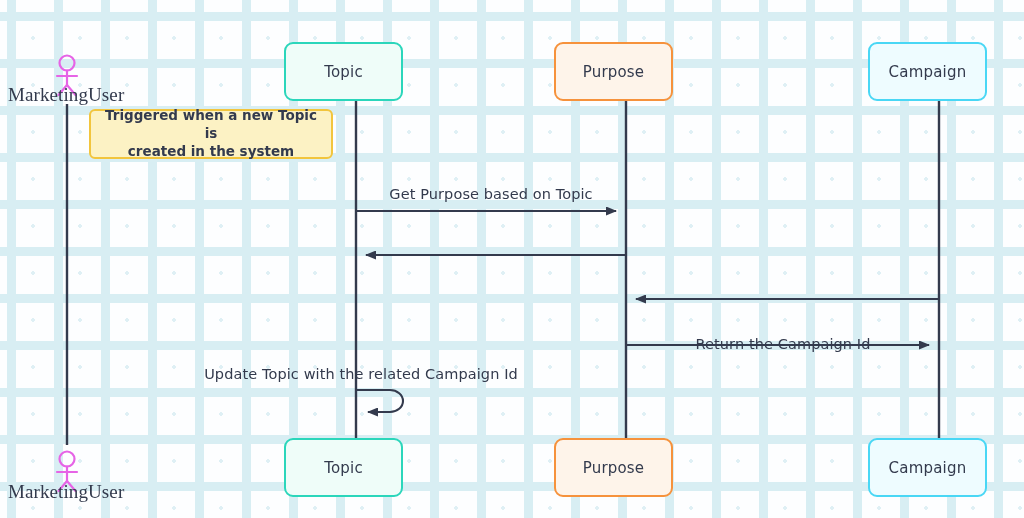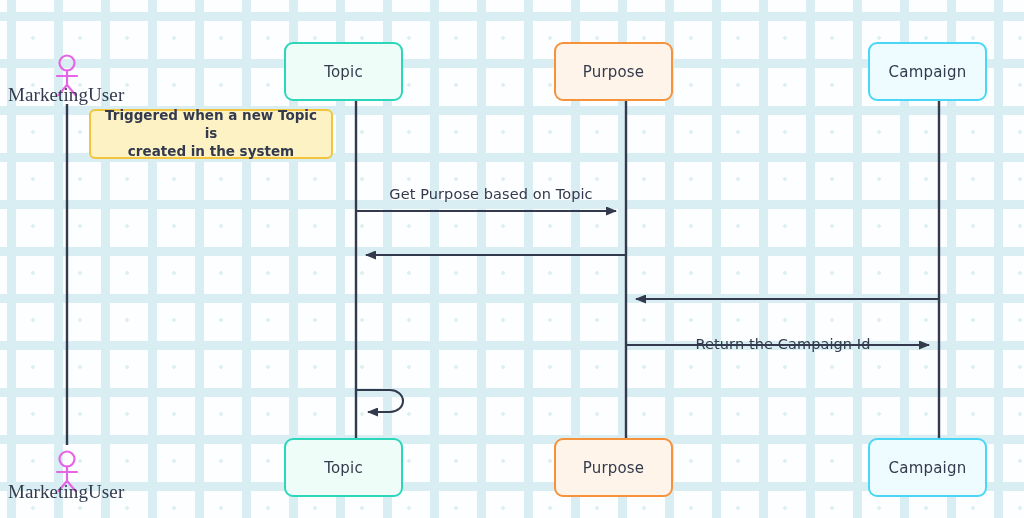--- a/index.html
+++ b/index.html
@@ -164,13 +164,14 @@
 
   <div class="note">
     <div>
       <span>Triggered when a new Topic is</span><br>
       <span>created in the system</span>
     </div>
   </div>
 
   <div class="msg-label" style="left:491px; top:186px;">Get Purpose based on Topic</div>
   <div class="msg-label" style="left:783px; top:320px;margin-top:16px;">Return the Campaign Id</div>
+  <div class="msg-label" style="left:361px; top:366px;">Update Topic with the related Campaign Id</div>
 </div>
 
 </body></html>

